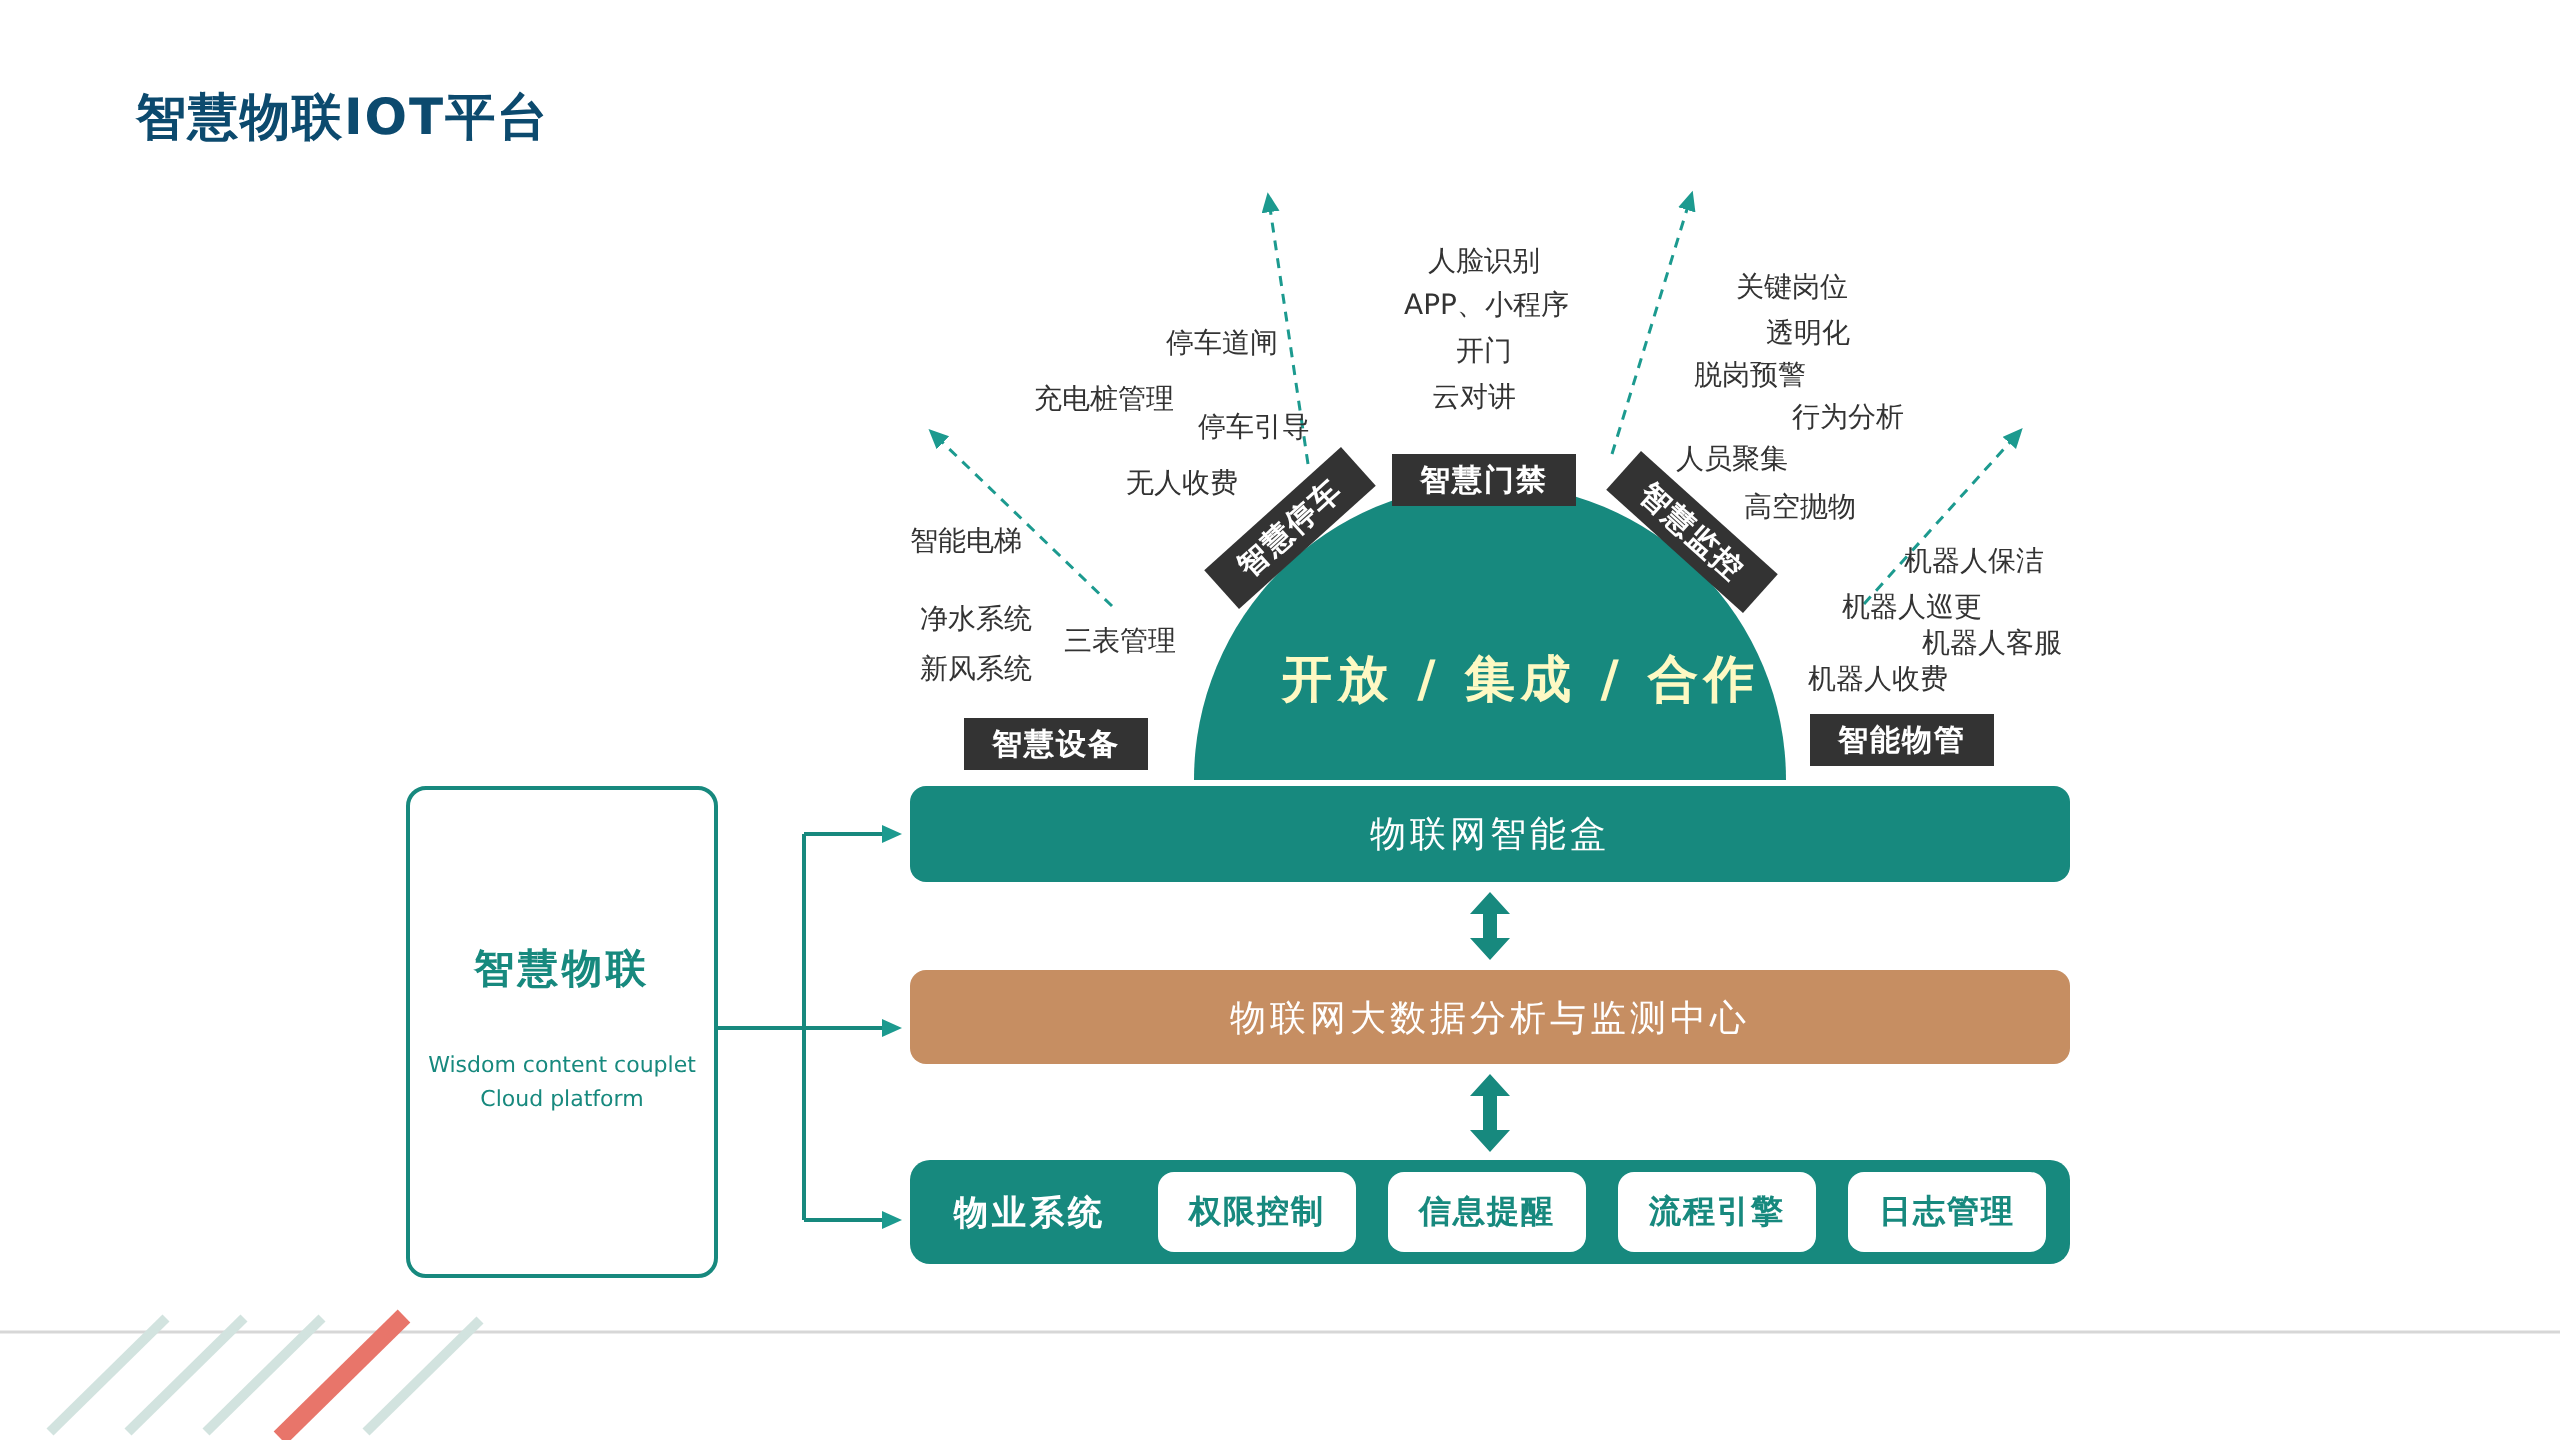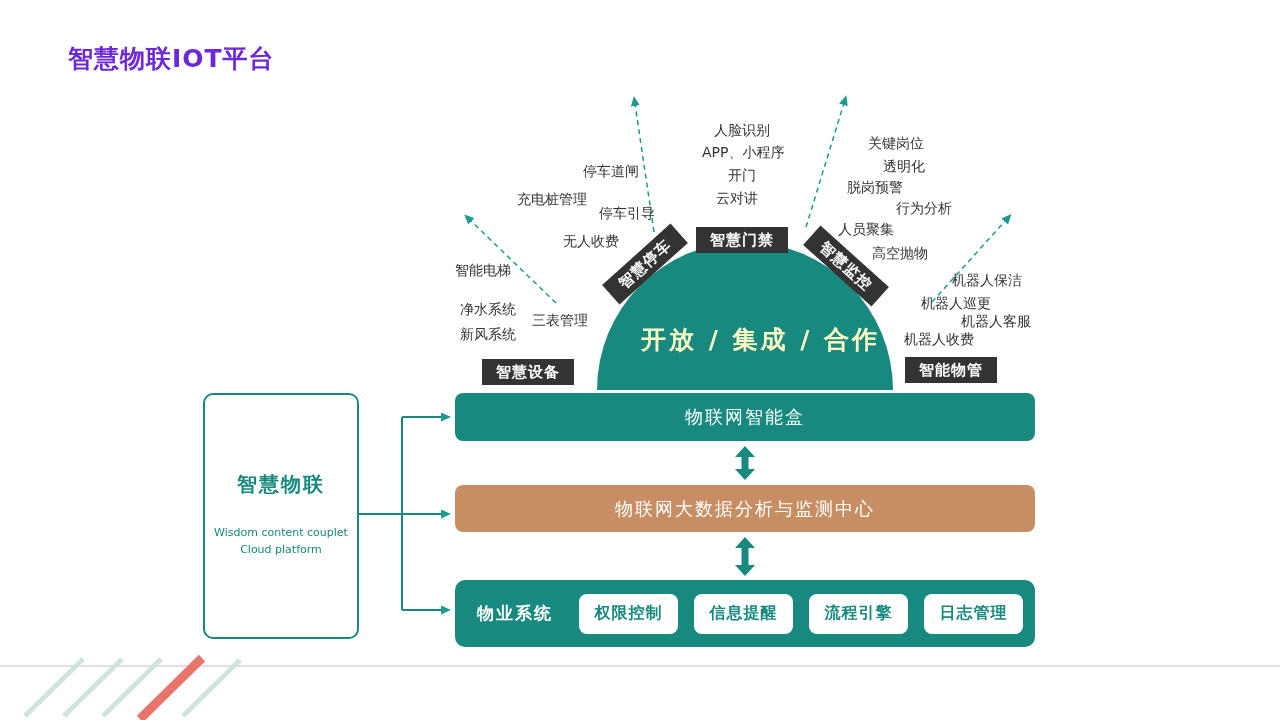--- a/index.html
+++ b/index.html
@@ -8,42 +8,42 @@
     --tan:#C68E62;
     --dark:#333333;
     --coral:#E8756A;
     --stroke-light:#D2E3DF;
     --divider:#D7D7D7;
   }
   *{margin:0;padding:0;box-sizing:border-box;}
   body{background:#ffffff;font-family:"DejaVu Sans","Liberation Sans",sans-serif;}
   .stage{position:relative;width:1280px;height:720px;background:#ffffff;overflow:hidden;}
 
-  .title{position:absolute;left:68px;top:42px;font-size:25px;font-weight:bold;color:#6d28d9;letter-spacing:1px;z-index:3;}
+  .title{position:absolute;left:68px;top:42px;font-size:25px;font-weight:bold;color:#0c4a6e;letter-spacing:1px;z-index:3;}
 
   .overlay{position:absolute;left:0;top:0;z-index:1;pointer-events:none;}
 
   .dome{position:absolute;left:597px;top:242px;width:296px;height:148px;background:var(--teal);
         border-radius:148px 148px 0 0;z-index:2;display:flex;align-items:flex-end;justify-content:center;}
   .dome-label{color:#fef9c3;font-size:25px;font-weight:bold;letter-spacing:3px;padding-bottom:34px;margin-left:31px;}
 
   .badge{position:absolute;background:var(--dark);color:#ffffff;font-size:15px;font-weight:600;
          width:92px;height:26px;line-height:26px;text-align:center;z-index:3;letter-spacing:1px;}
   .badge-parking{left:599px;top:251px;transform:rotate(-42deg);}
   .badge-monitor{left:800px;top:253px;transform:rotate(42deg);}
   .badge-access{left:696px;top:227px;}
   .badge-device{left:482px;top:359px;}
   .badge-property{left:905px;top:357px;}
 
   .feat{position:absolute;font-size:14px;color:#333333;white-space:nowrap;z-index:3;}
 
   .layer{position:absolute;left:455px;width:580px;z-index:3;color:#ffffff;display:flex;align-items:center;justify-content:center;}
   .layer-smartbox{top:393px;height:48px;background:var(--teal);border-radius:8px;font-size:18px;letter-spacing:2px;}
   .layer-bigdata{top:485px;height:47px;background:var(--tan);border-radius:8px;font-size:18px;letter-spacing:2px;}
-  .layer-property{top:580px;height:67px;background:var(--teal);border-radius:10px;justify-content:flex-start;padding:0 12px;gap:16px;}
+  .layer-property{top:580px;height:52px;background:var(--teal);border-radius:10px;justify-content:flex-start;padding:0 12px;gap:16px;}
   .property-label{width:96px;text-align:center;font-size:17px;font-weight:bold;letter-spacing:2px;flex:none;}
   .module-btn{flex:1;height:40px;background:#ffffff;border:none;border-radius:8px;color:var(--teal);
               font-size:16px;font-weight:bold;display:flex;align-items:center;justify-content:center;
               font-family:inherit;letter-spacing:1px;}
 
   .cloud-box{position:absolute;left:203px;top:393px;width:156px;height:246px;border:2px solid var(--teal);
              border-radius:10px;background:#ffffff;z-index:3;text-align:center;padding-top:74px;}
   .cloud-title{color:var(--teal);font-size:20px;font-weight:bold;line-height:31px;letter-spacing:2px;}
   .cloud-sub{margin-top:24px;color:var(--teal);font-size:11px;line-height:17px;}
 </style>

